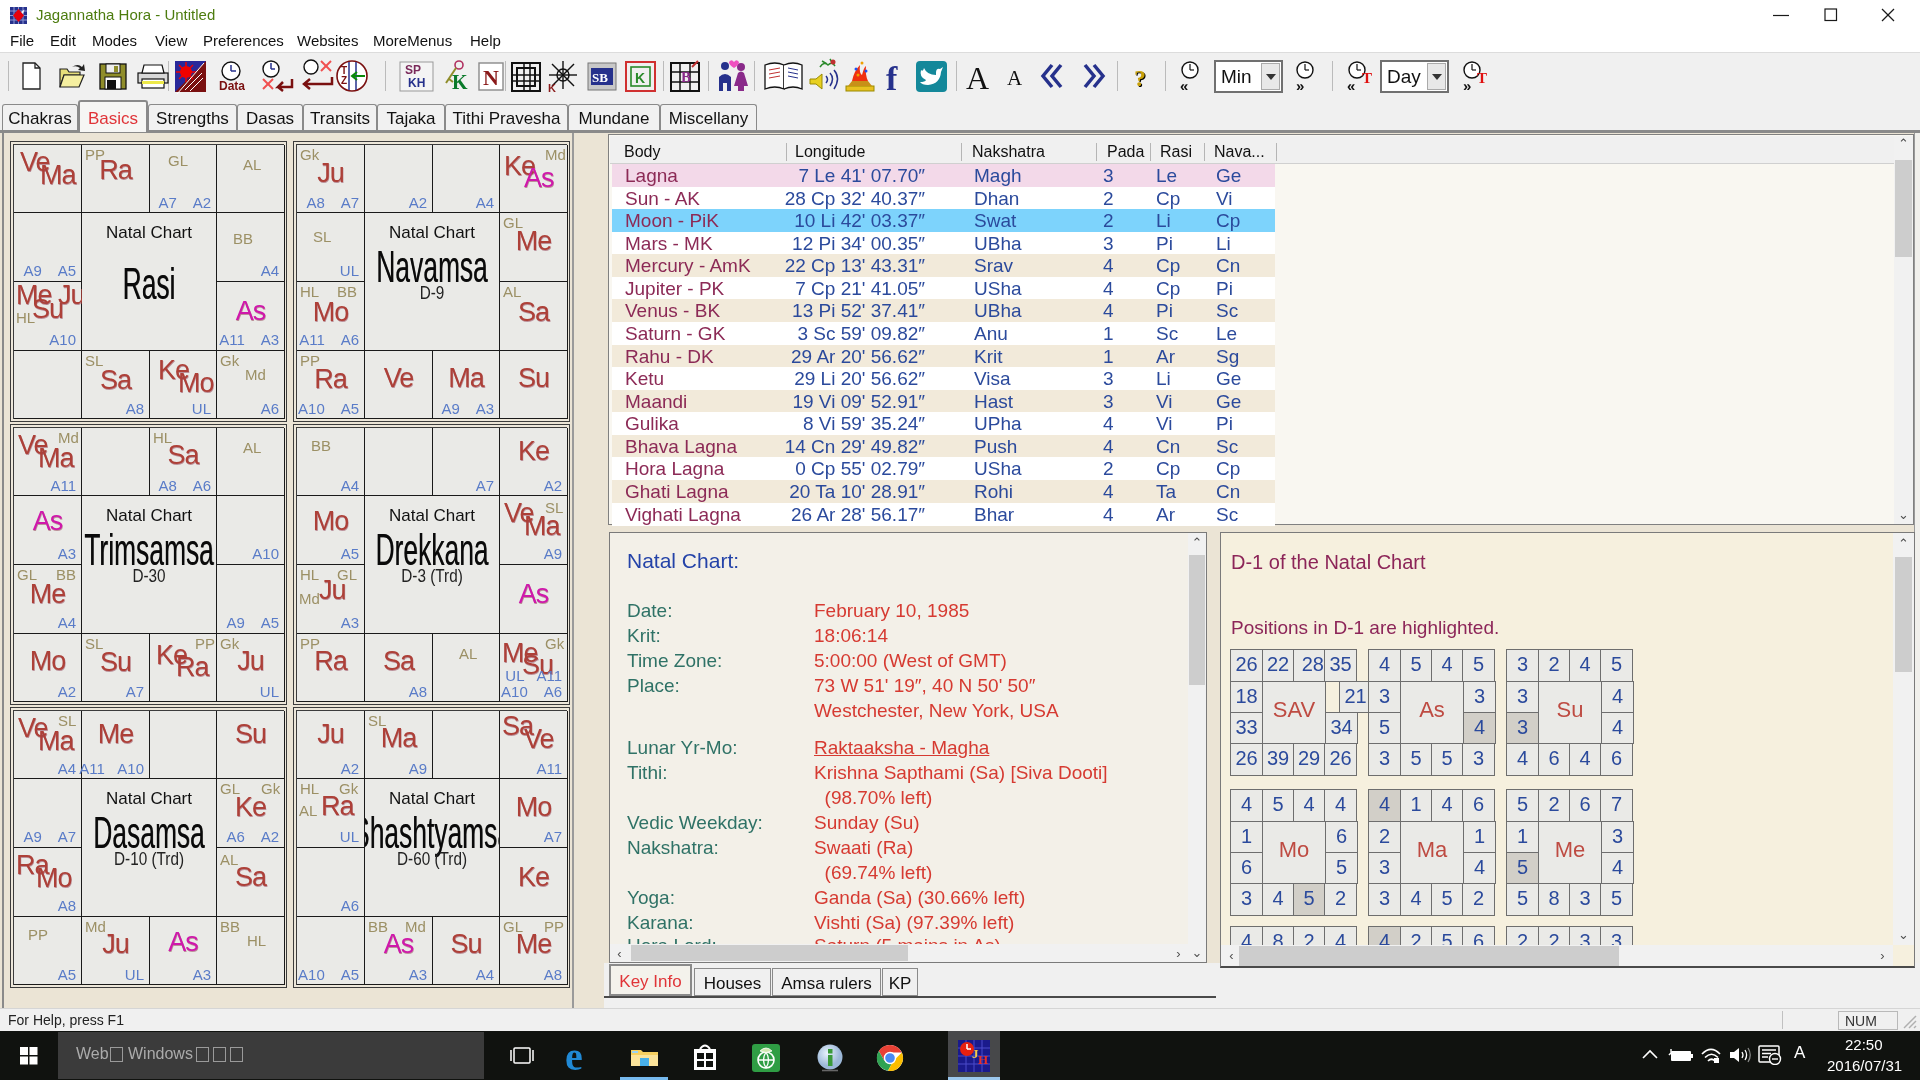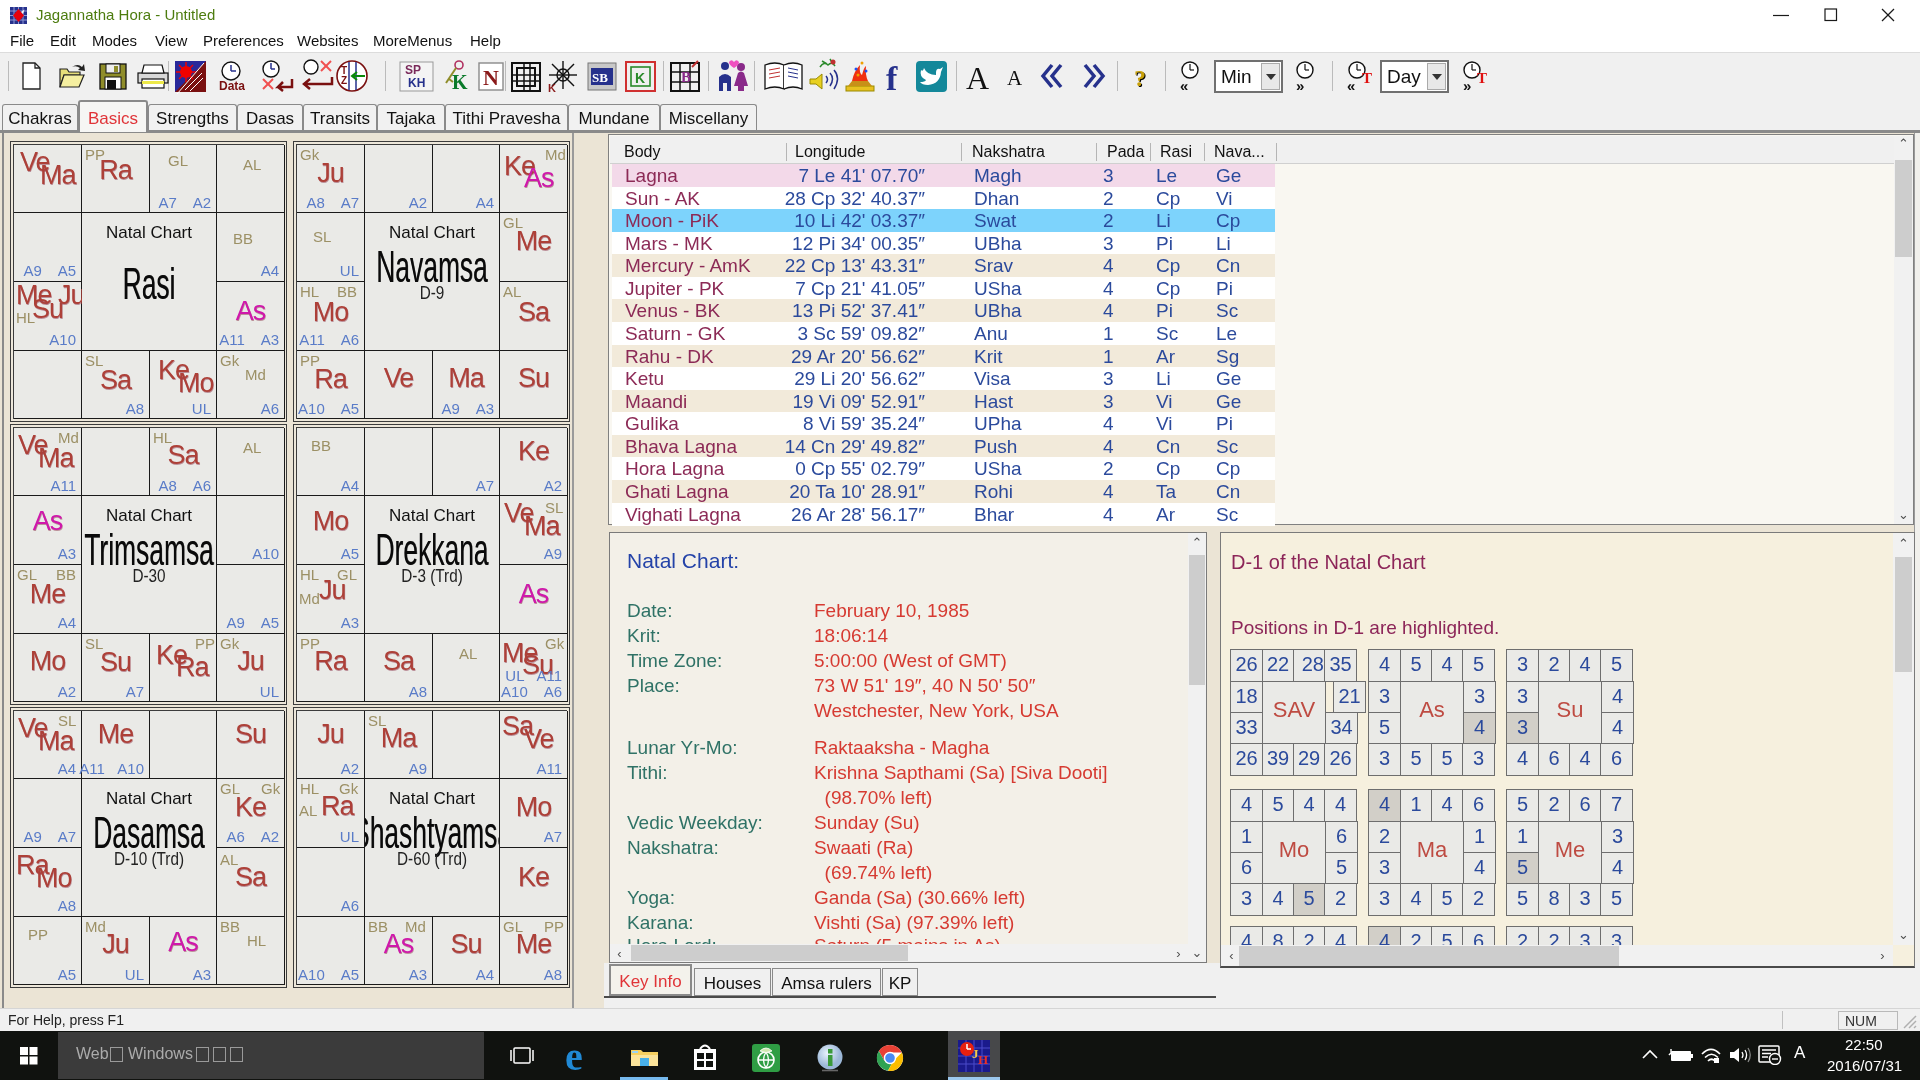--- a/index.html
+++ b/index.html
@@ -838,21 +838,21 @@
 <div class="nlab" style="left:17px;top:67px;">Date:</div>
 <div class="nval" style="left:204px;top:67px;">February 10, 1985</div>
 <div class="nlab" style="left:17px;top:92px;">Krit:</div>
 <div class="nval" style="left:204px;top:92px;">18:06:14</div>
 <div class="nlab" style="left:17px;top:117px;">Time Zone:</div>
 <div class="nval" style="left:204px;top:117px;">5:00:00 (West of GMT)</div>
 <div class="nlab" style="left:17px;top:142px;">Place:</div>
 <div class="nval" style="left:204px;top:142px;">73 W 51' 19″, 40 N 50' 50″</div>
 <div class="nval" style="left:204px;top:167px;">Westchester, New York, USA</div>
 <div class="nlab" style="left:17px;top:204px;">Lunar Yr-Mo:</div>
-<div class="nval" style="left:204px;top:204px;">Raktaaksha - Magha</div>
+<div class="nval" style="left:204px;top:204px;text-decoration:underline;">Raktaaksha - Magha</div>
 <div class="nlab" style="left:17px;top:229px;">Tithi:</div>
 <div class="nval" style="left:204px;top:229px;">Krishna Sapthami (Sa) [Siva Dooti]</div>
 <div class="nval" style="left:204px;top:254px;">&nbsp;&nbsp;(98.70% left)</div>
 <div class="nlab" style="left:17px;top:279px;">Vedic Weekday:</div>
 <div class="nval" style="left:204px;top:279px;">Sunday (Su)</div>
 <div class="nlab" style="left:17px;top:304px;">Nakshatra:</div>
 <div class="nval" style="left:204px;top:304px;">Swaati (Ra)</div>
 <div class="nval" style="left:204px;top:329px;">&nbsp;&nbsp;(69.74% left)</div>
 <div class="nlab" style="left:17px;top:354px;">Yoga:</div>
 <div class="nval" style="left:204px;top:354px;">Ganda (Sa) (30.66% left)</div>
@@ -880,21 +880,21 @@
 <div class="abs" id="rpanel">
 <div class="abs" style="left:10px;top:18px;font-size:20px;color:#8C2558;">D-1 of the Natal Chart</div>
 <div class="abs" style="left:10px;top:84px;font-size:19px;color:#8C2558;">Positions in D-1 are highlighted.</div>
 <div class="avg" style="left:10px;top:116px;width:126px;height:127px;">
       <div class="avc" style="left:0px;top:0;width:33px;height:33px;margin-left:-1px;">26</div>
       <div class="avc" style="left:32px;top:0;width:32px;height:33px;margin-left:-1px;">22</div>
       <div class="avc" style="left:63px;top:0;width:32px;height:33px;margin-left:-1px;text-align:right;">28</div>
       <div class="avc" style="left:94px;top:0;width:33px;height:33px;margin-left:-1px;">35</div>
       <div class="avc" style="left:-1px;top:32px;width:33px;height:32px;">18</div>
       <div class="avc" style="left:-1px;top:63px;width:33px;height:32px;">33</div>
-      <div class="avc" style="left:102px;top:32px;width:33px;height:32px;">21</div>
+      <div class="avc" style="left:108px;top:32px;width:33px;height:32px;">21</div>
       <div class="avc" style="left:94px;top:63px;width:33px;height:32px;">34</div>
       <div class="avc" style="left:0px;top:94px;width:33px;height:33px;margin-left:-1px;">26</div>
       <div class="avc" style="left:32px;top:94px;width:32px;height:33px;margin-left:-1px;">39</div>
       <div class="avc" style="left:63px;top:94px;width:32px;height:33px;margin-left:-1px;">29</div>
       <div class="avc" style="left:94px;top:94px;width:33px;height:33px;margin-left:-1px;">26</div>
       <div class="avc" style="left:31px;top:32px;width:64px;height:63px;"></div>
       <div class="avlab" style="left:31px;top:48px;width:64px;">SAV</div>
     </div>
 <div class="avg" style="left:148px;top:116px;width:126px;height:127px;">
       <div class="avc" style="left:0px;top:0;width:33px;height:33px;margin-left:-1px;">4</div>

